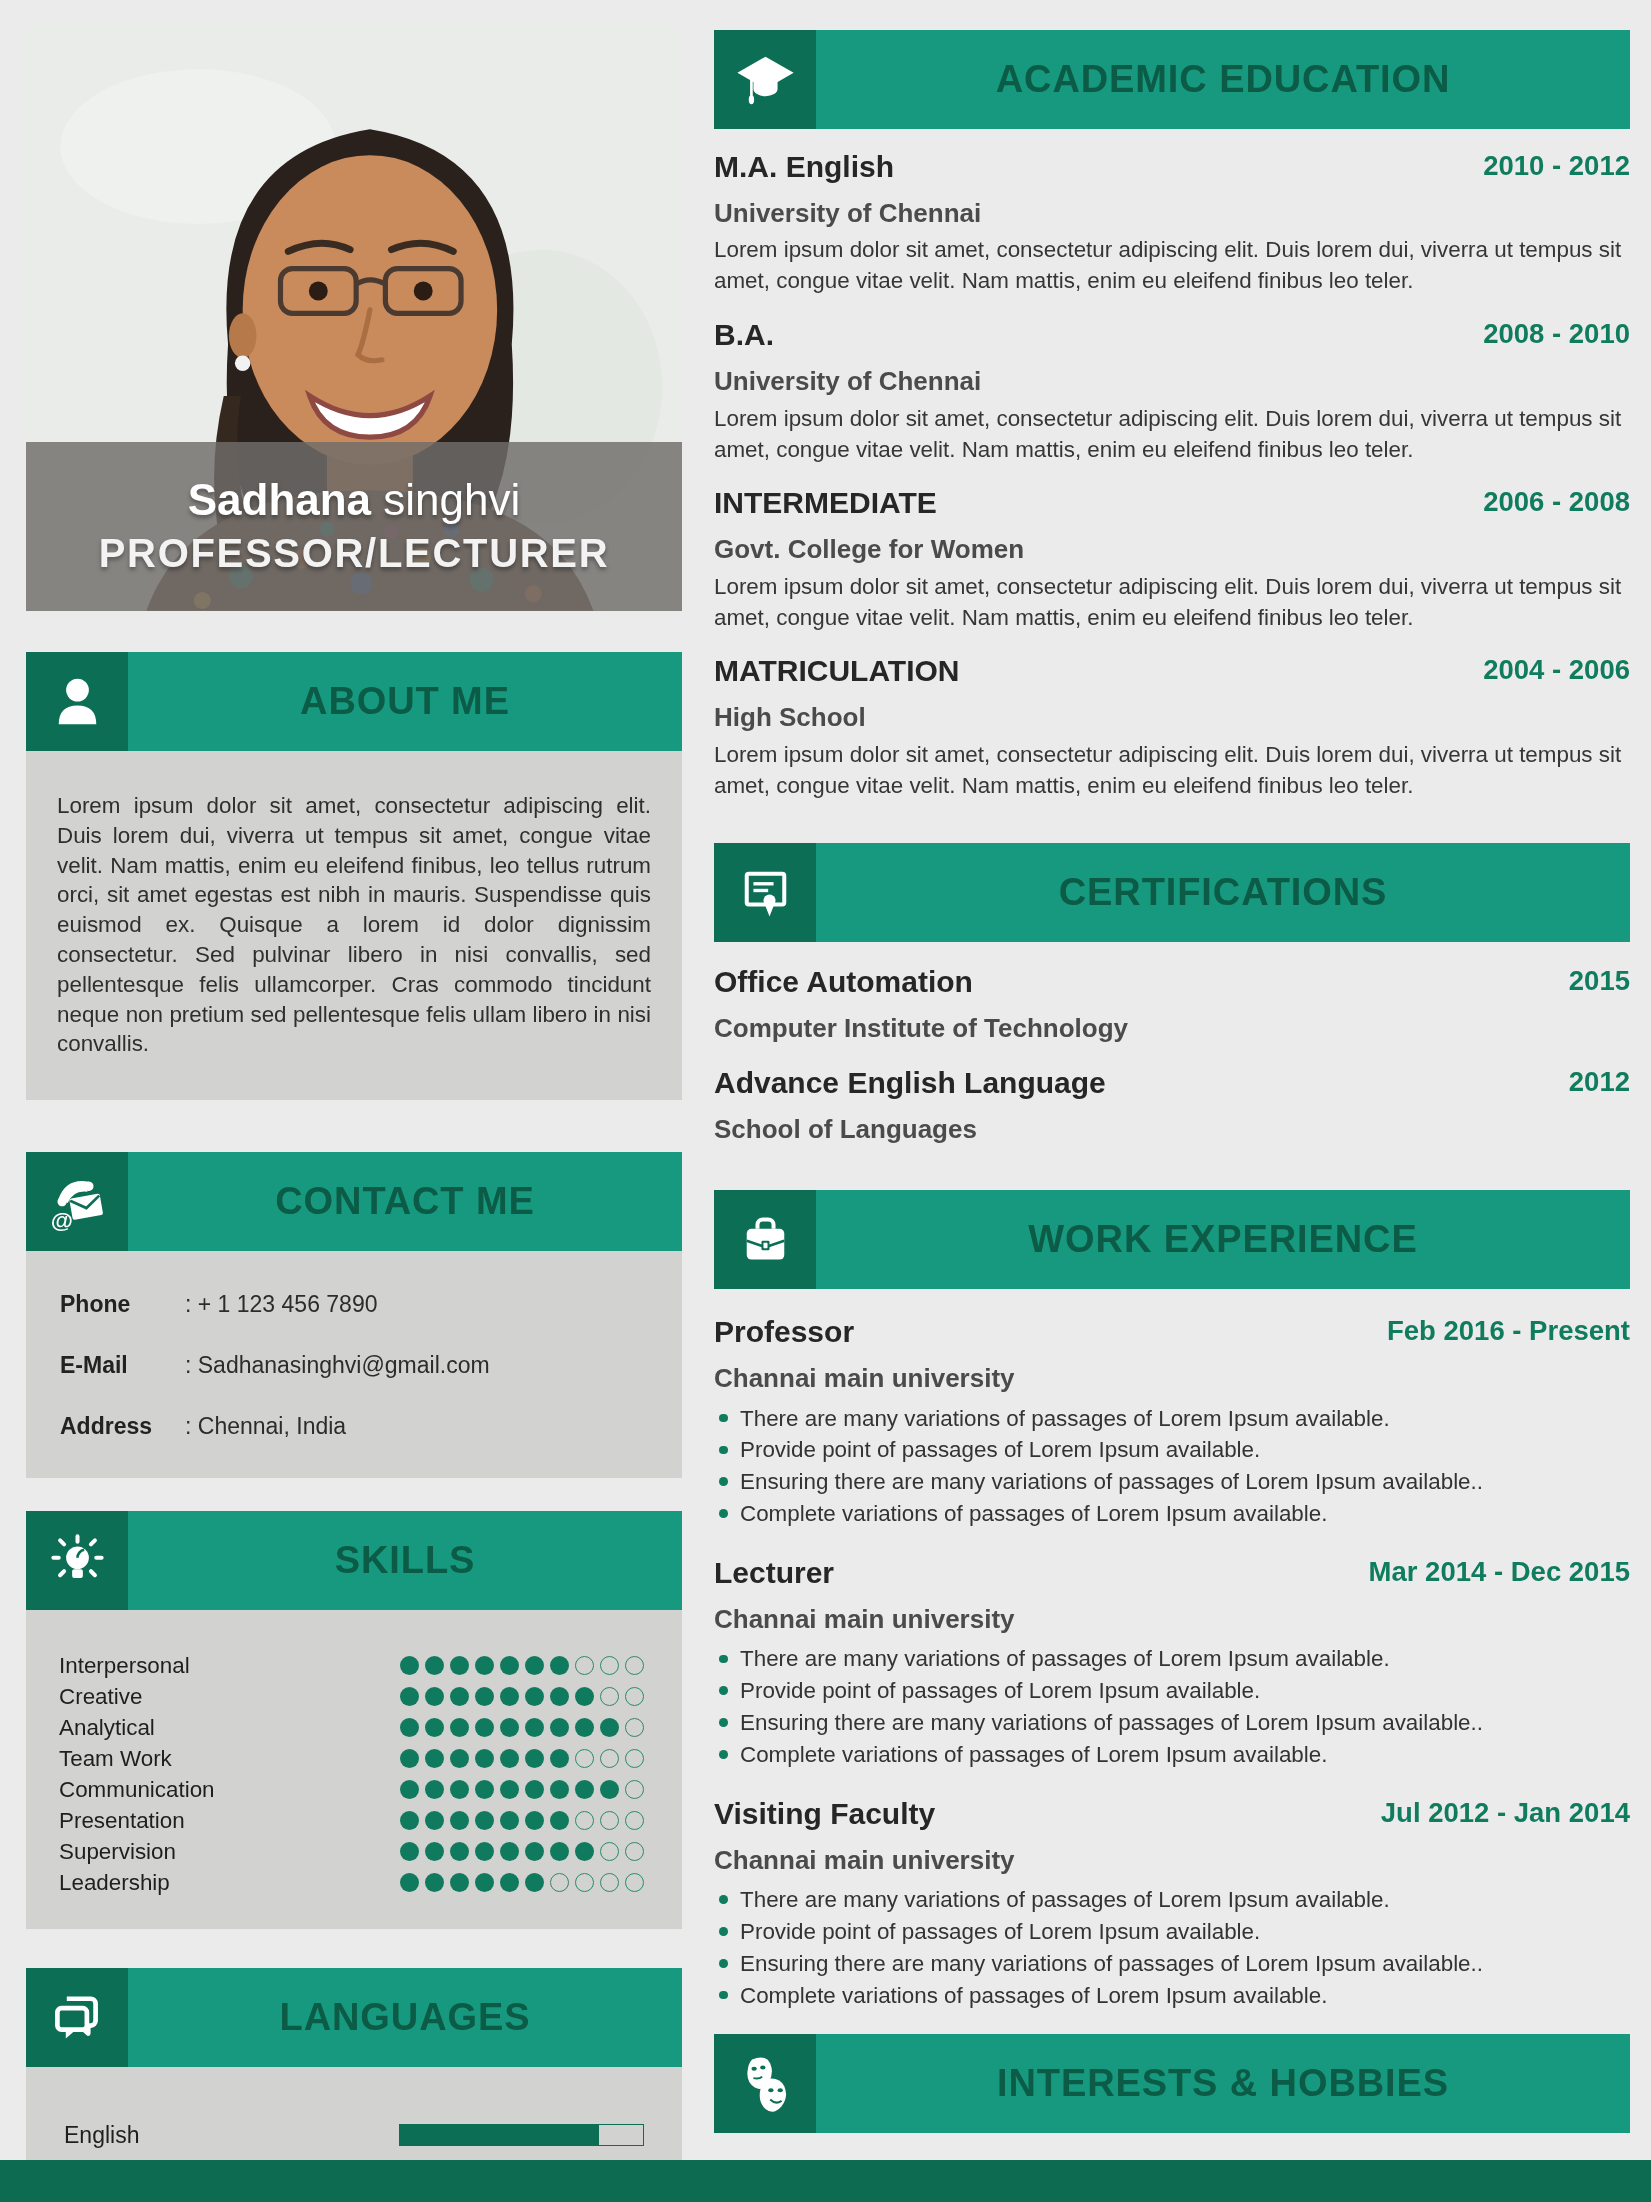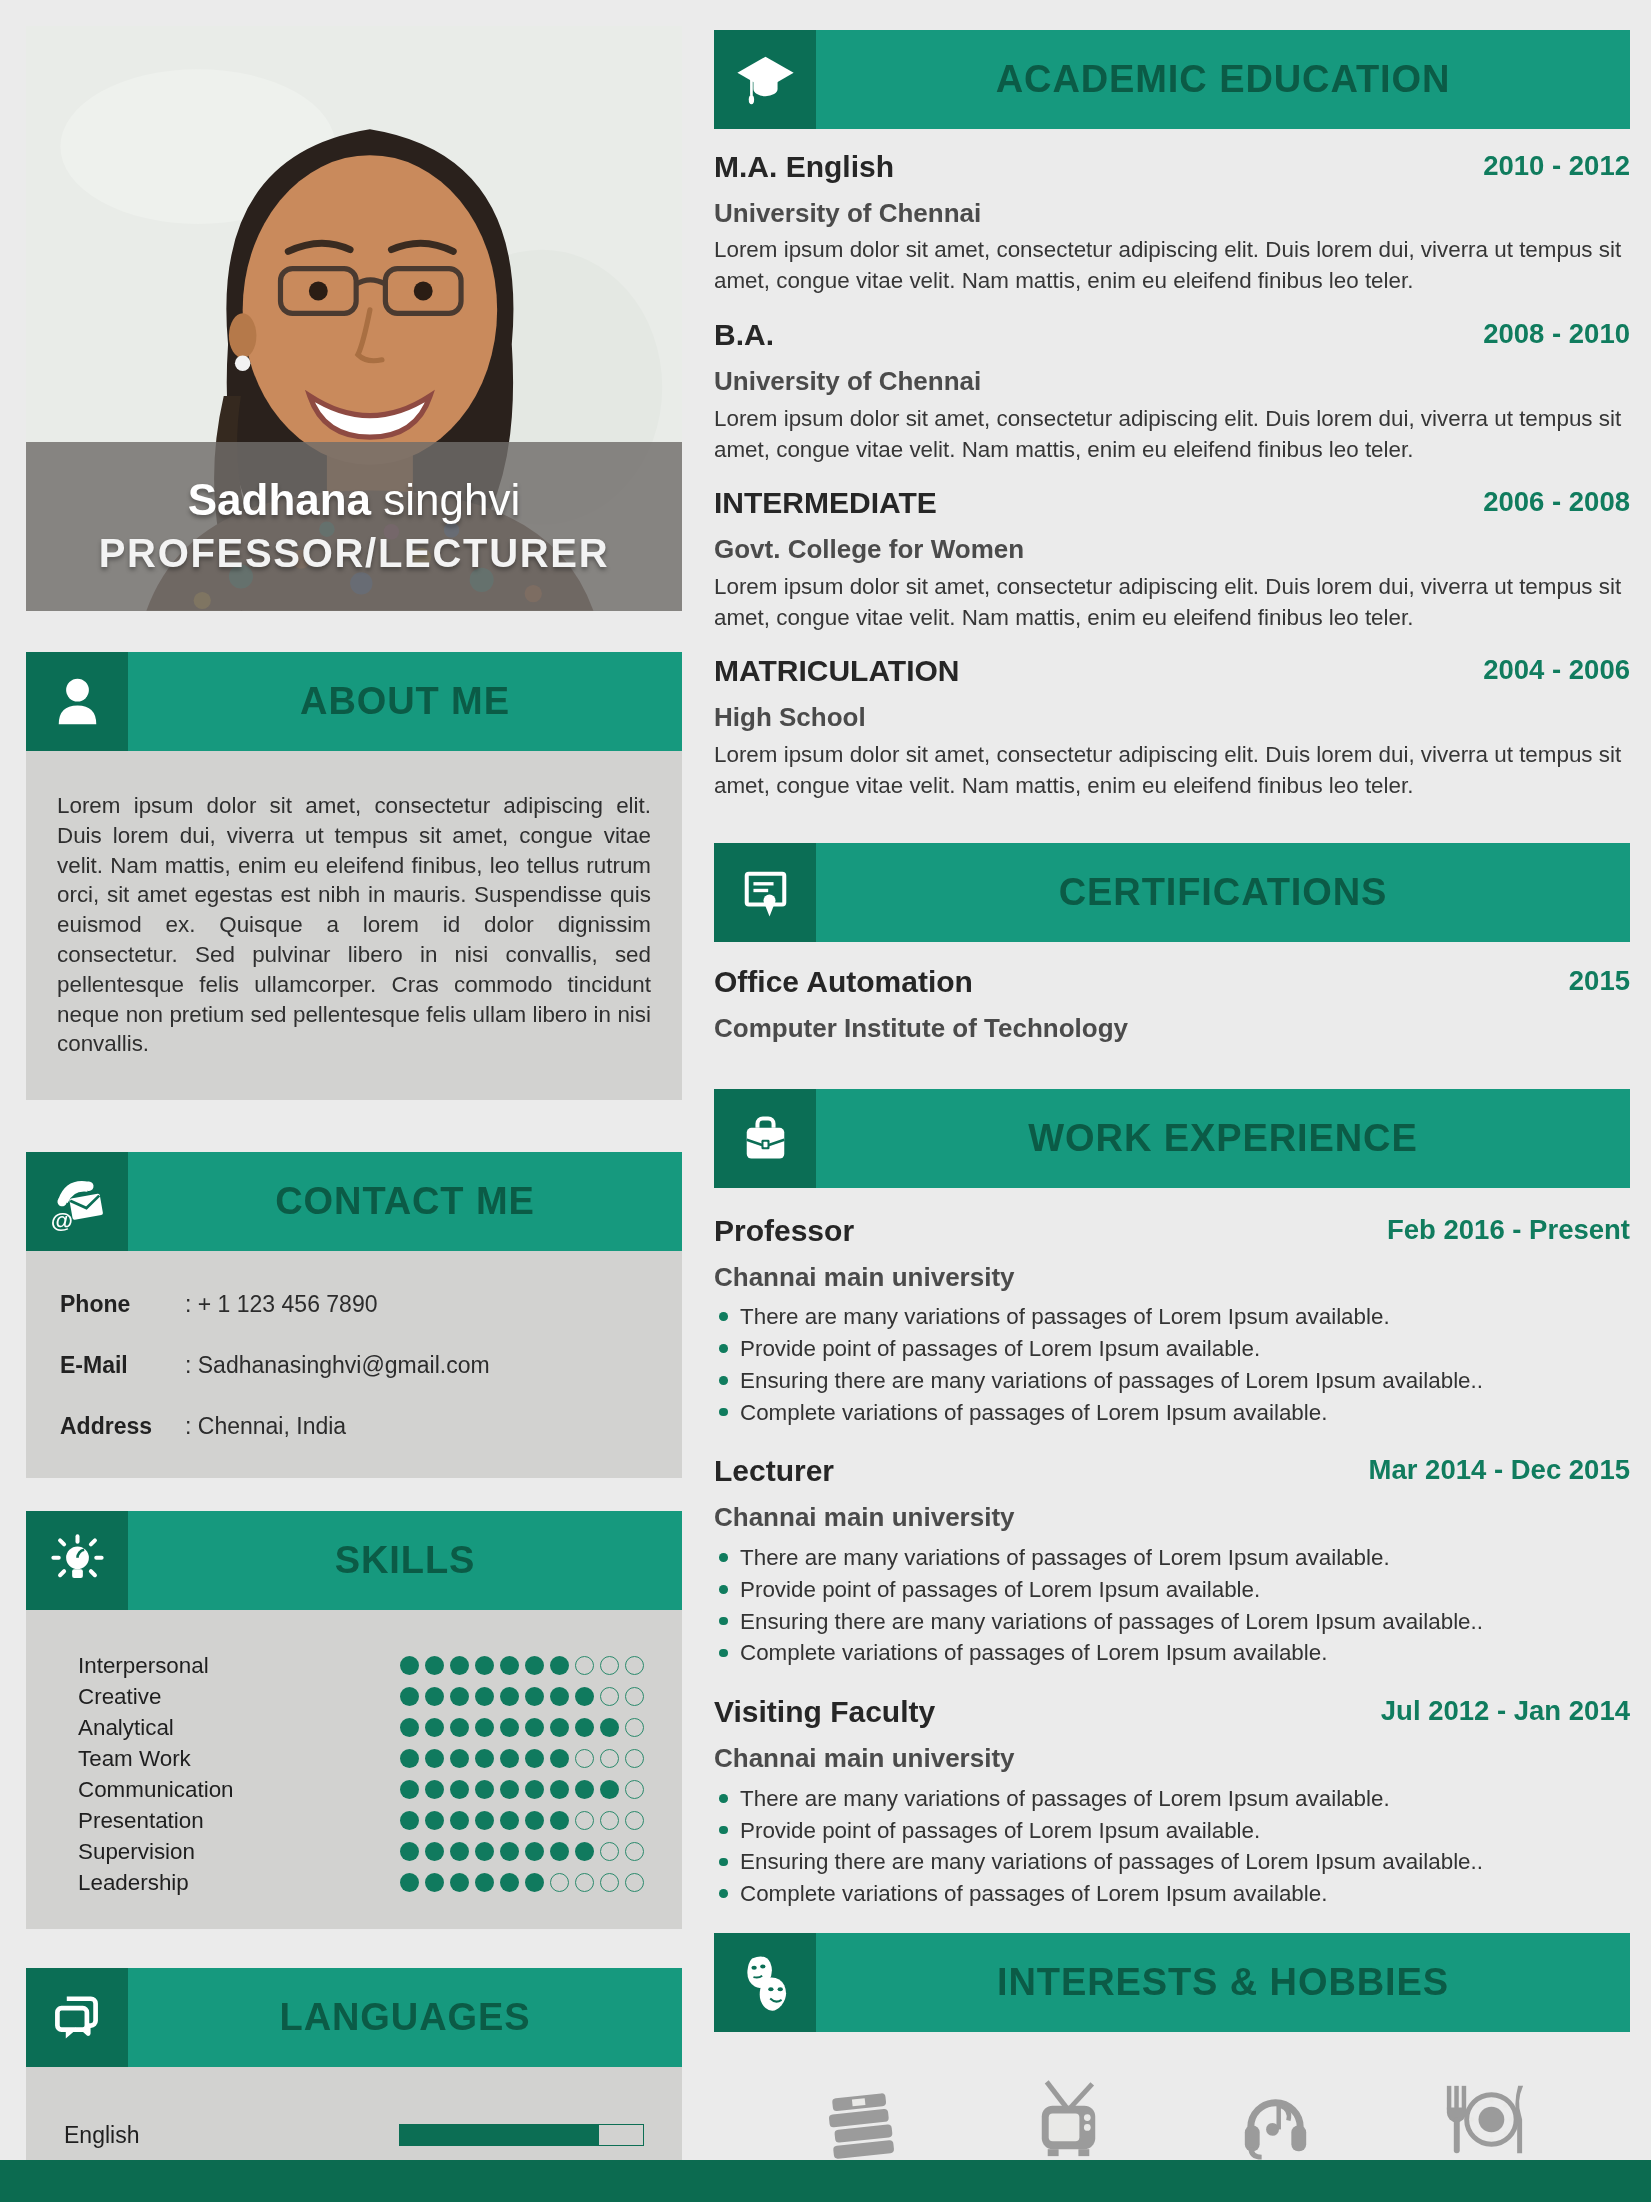--- a/index.html
+++ b/index.html
@@ -36,21 +36,21 @@
   .about-panel p{margin:0;font-size:22.4px;line-height:1.33;text-align:justify;color:#2f2f2f;}
 
   .contact-head{margin-top:52px;}
   .contact-panel{padding:40px 0 38px 34px;}
   .contact-row{display:flex;font-size:23px;margin-bottom:34px;}
   .contact-row:last-child{margin-bottom:0;}
   .contact-label{width:125px;font-weight:bold;color:#222;}
   .contact-value{color:#2c2c2c;}
 
   .skills-head{margin-top:33px;}
-  .skills-panel{padding:40px 38px 31px 52px;}
+  .skills-panel{padding:40px 38px 31px 33px;}
   .skill-row{display:flex;align-items:center;justify-content:space-between;height:31px;}
   .skill-name{font-size:22.4px;color:#1f1f1f;}
   .dots{display:flex;gap:6px;}
   .dot{width:19px;height:19px;border-radius:50%;box-sizing:border-box;}
   .dot.filled{background:#107a5e;}
   .dot.empty{border:1.7px solid #2b8a6c;background:transparent;}
 
   .lang-head{margin-top:39px;}
   .lang-panel{padding:43px 38px 38px 38px;}
   .lang-row{display:flex;align-items:center;justify-content:space-between;height:50px;}
@@ -424,20 +424,27 @@
       </div>
       <div class="sec-title">CERTIFICATIONS</div>
     </div>
     <div class="entries" id="cert-entries">
         <div class="entry cert-entry">
           <div class="entry-head">
             <span class="entry-title">Office Automation</span>
             <span class="entry-date">2015</span>
           </div>
           <div class="entry-sub">Computer Institute of Technology</div>
+        </div>
+        <div class="entry cert-entry">
+          <div class="entry-head">
+            <span class="entry-title">Advance English Language</span>
+            <span class="entry-date">2012</span>
+          </div>
+          <div class="entry-sub">School of Languages</div>
         </div>
       </div>
 
     <div class="sec-head work-head">
       <div class="sec-icon">
         <svg viewBox="0 0 100 100">
           <path d="M38,34 v-6 a8,8 0 0 1 8,-8 h8 a8,8 0 0 1 8,8 v6" fill="none" stroke="#fff" stroke-width="6"></path>
           <rect x="22" y="34" width="56" height="46" rx="7" fill="#fff"></rect>
           <path d="M22,52 L46,60 M54,60 L78,52" stroke="#0b6e55" stroke-width="4" fill="none"></path>
           <rect x="44" y="52" width="12" height="14" rx="2" fill="#0b6e55"></rect>

